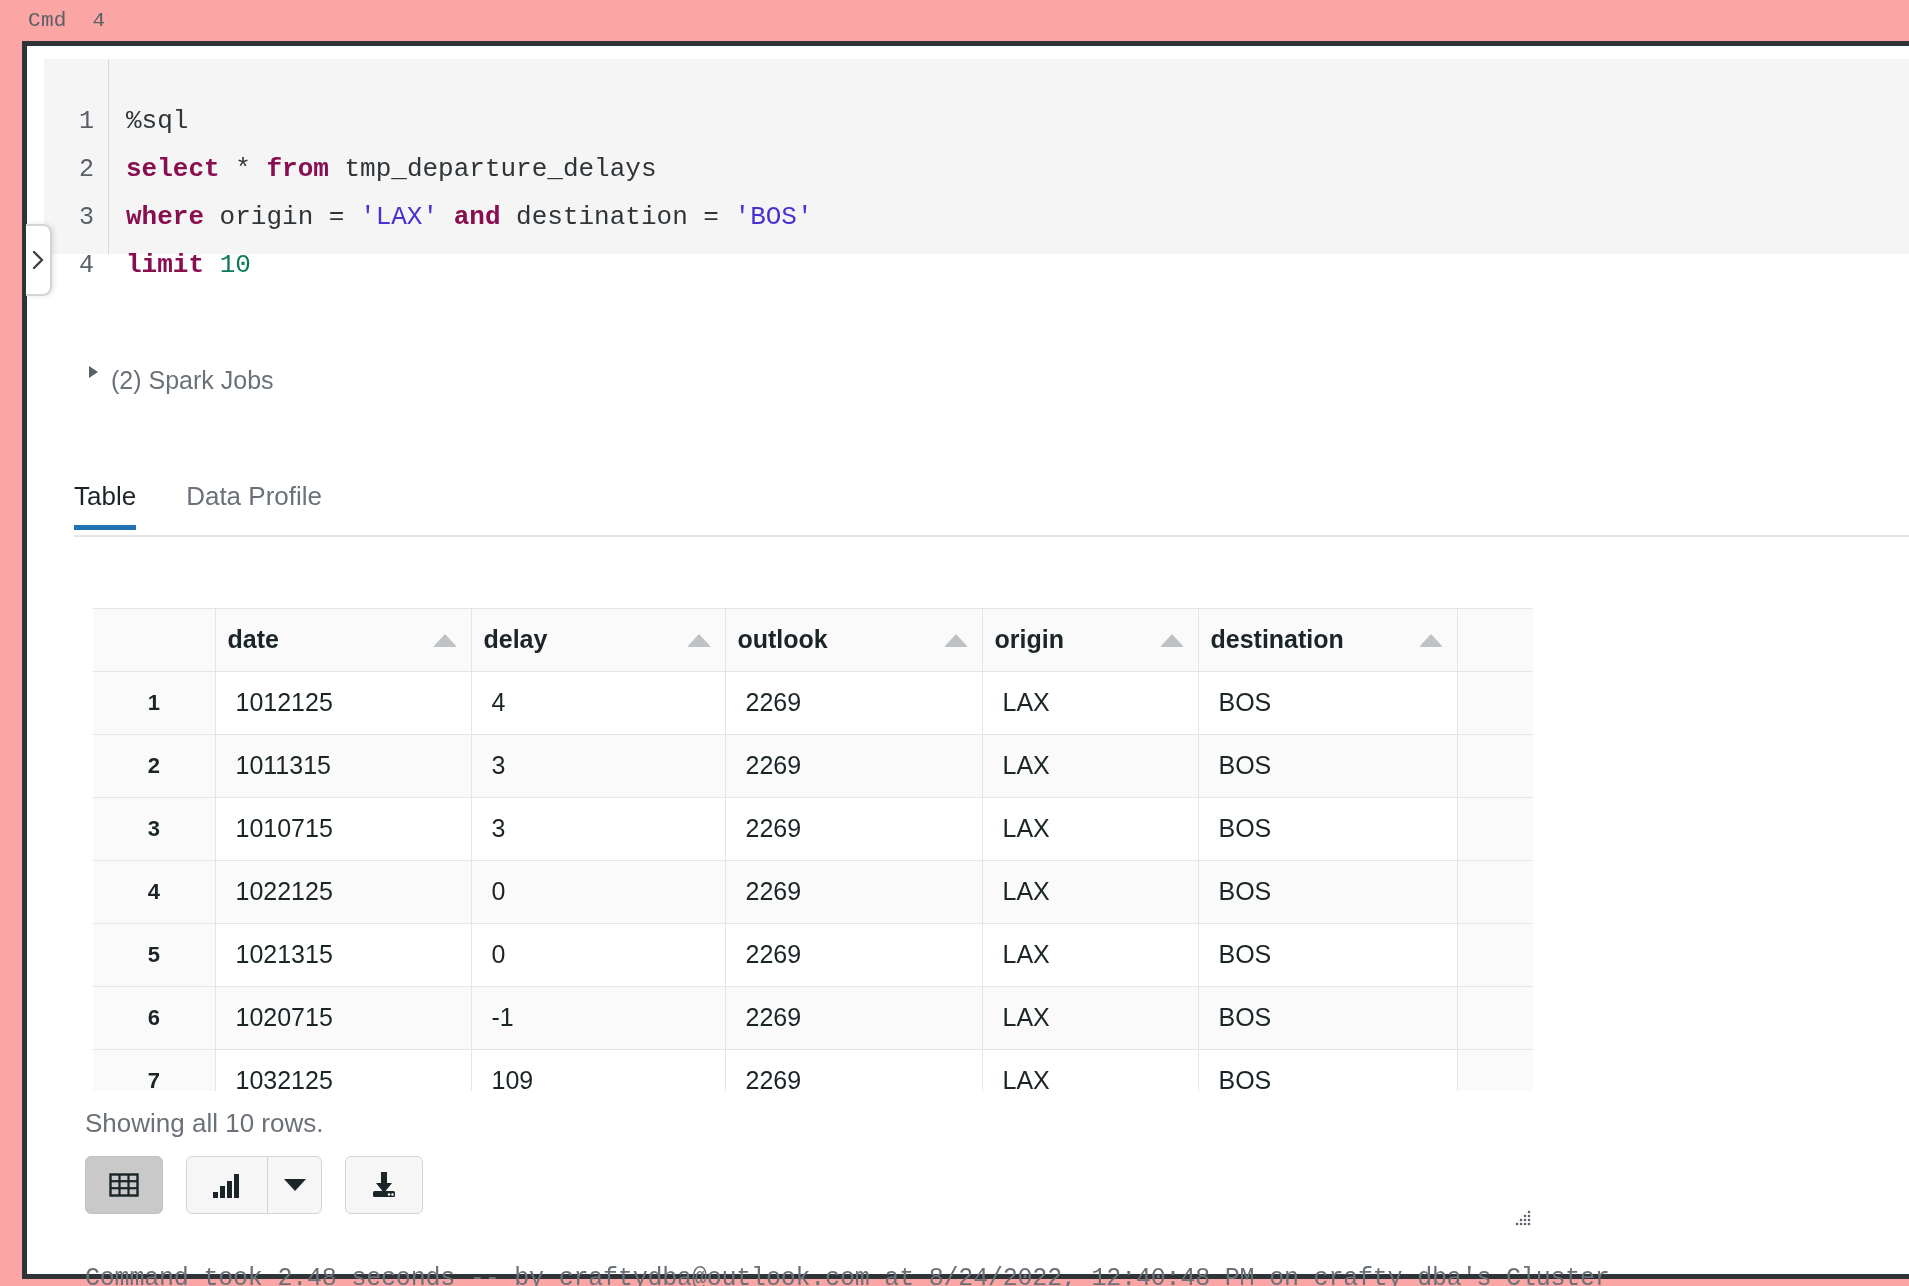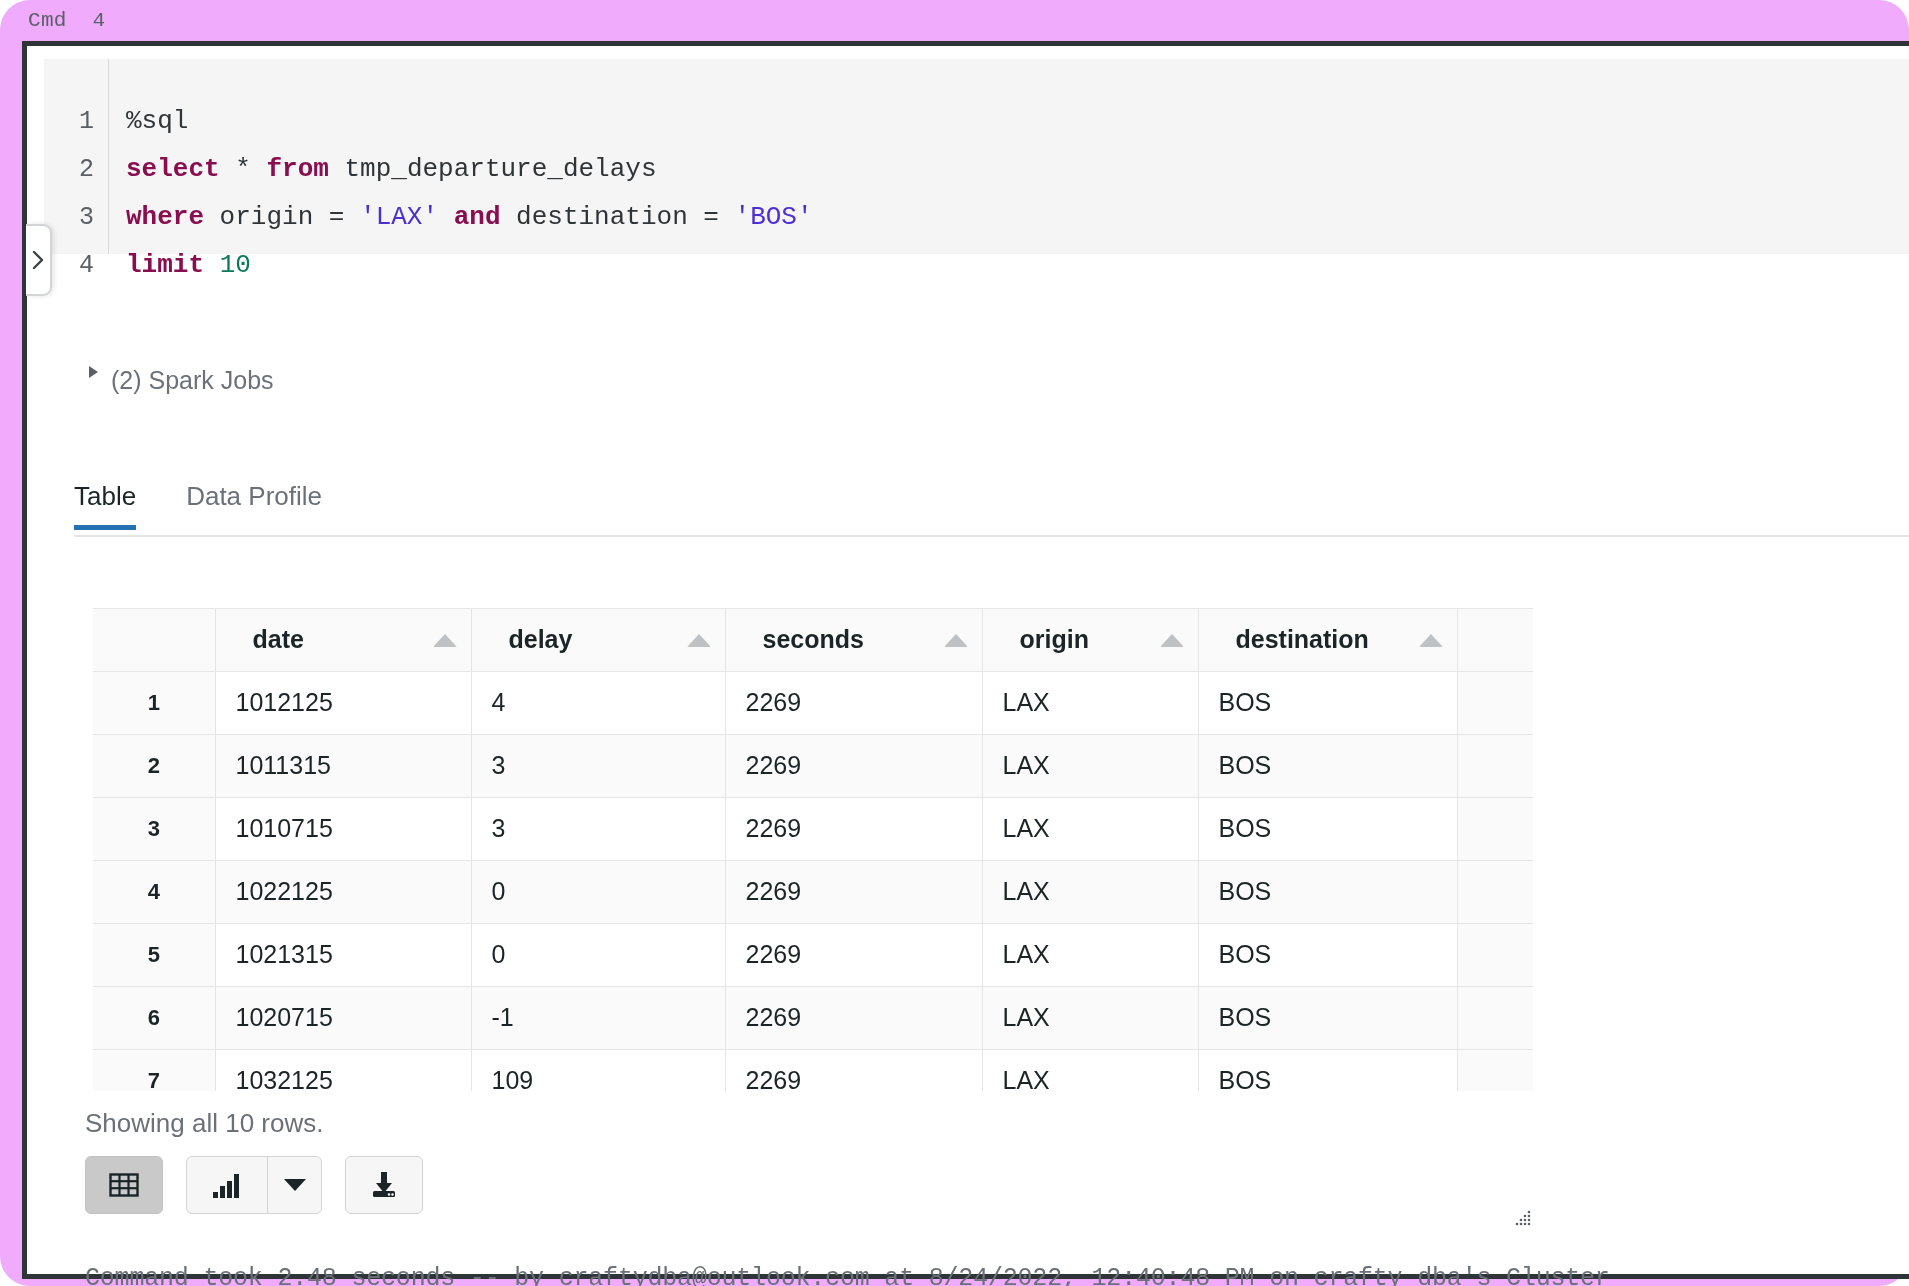--- a/index.html
+++ b/index.html
@@ -8,22 +8,21 @@
     width: 1909px; height: 1286px;
     background: #ffffff;
     font-family: "Liberation Sans", sans-serif;
     overflow: hidden;
   }
 
   #root {
     position: relative;
     width: 1909px;
     height: 1286px;
-    background: #f0abfc;
-    border-radius: 30px;
+    background: #fca5a5;
   }
 
   
   .cmd-label {
     position: absolute;
     left: 28px;
     top: 9px;
     font-family: "Liberation Mono", monospace;
     font-size: 21px;
     color: #5a6066;
@@ -180,21 +179,21 @@
     vertical-align: middle;
     color: #1b2426;
     overflow: hidden;
     white-space: nowrap;
   }
   table.grid thead th {
     height: 62px;
     background: #fafafa;
     font-weight: bold;
     font-size: 25px;
-    padding: 0 14px 0 37px;
+    padding: 0 14px 0 12px;
     position: relative;
   }
   table.grid tbody td {
     height: 63px;
     padding: 0 14px 0 20px;
     background: #ffffff;
   }
   table.grid tbody tr.alt td { background: #fafafa; }
   td.rownum, th.rownum {
     text-align: center !important;
@@ -332,21 +331,21 @@
           <col style="width:257px">
           <col style="width:216px">
           <col style="width:259px">
           <col style="width:76px">
         </colgroup>
         <thead>
           <tr>
             <th class="rownum"></th>
             <th><span>date</span><span class="sort-caret"></span></th>
             <th><span>delay</span><span class="sort-caret"></span></th>
-            <th><span>seconds</span><span class="sort-caret"></span></th>
+            <th><span>outlook</span><span class="sort-caret"></span></th>
             <th><span>origin</span><span class="sort-caret"></span></th>
             <th><span>destination</span><span class="sort-caret"></span></th>
             <th class="spacer"></th>
           </tr>
         </thead>
         <tbody id="grid-body">
             <tr>
               <td class="rownum">1</td>
               <td>1012125</td>
               <td>4</td>

